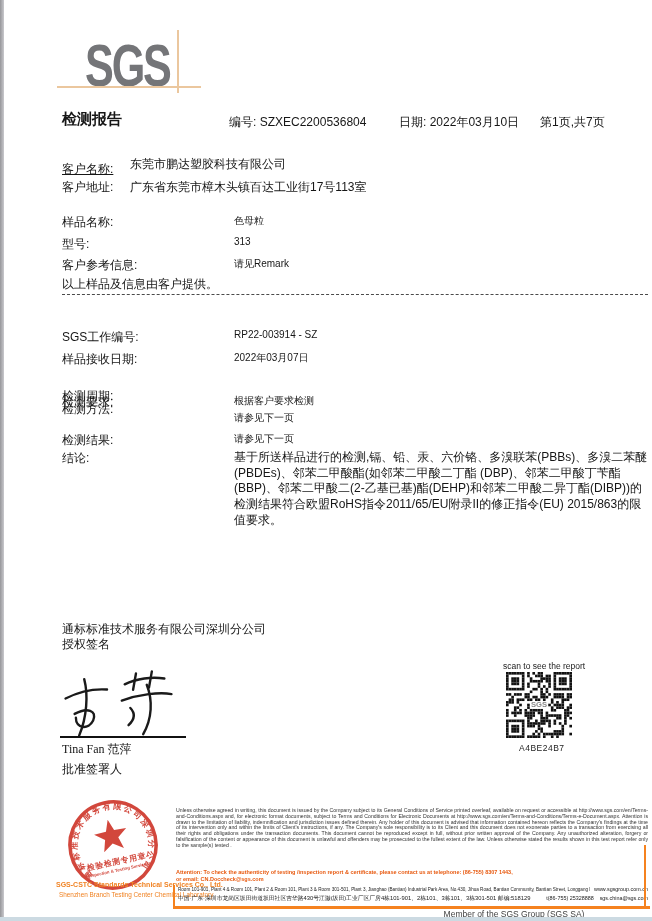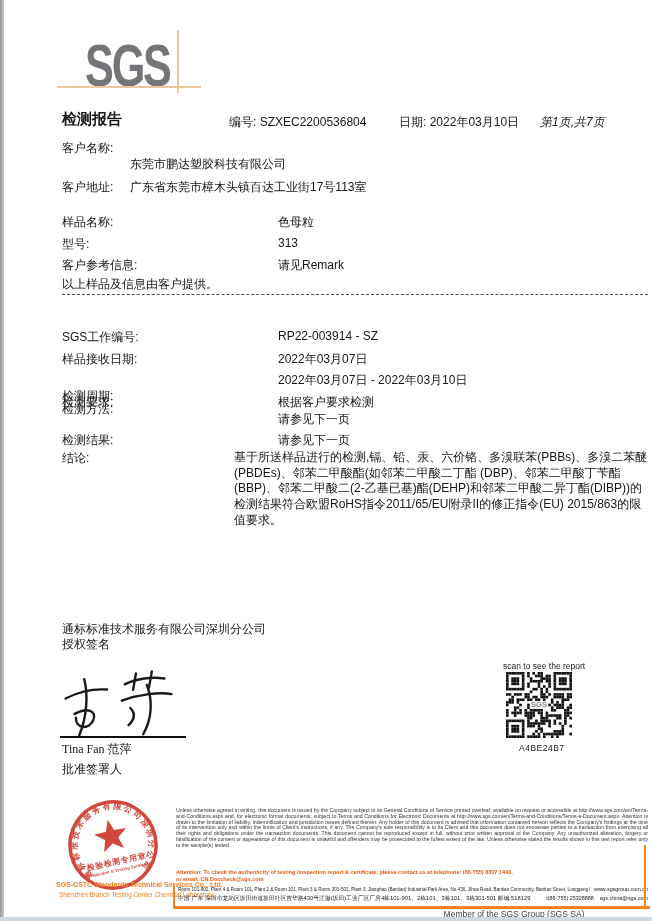--- a/index.html
+++ b/index.html
@@ -18,21 +18,21 @@
   .logo { position:absolute; left:85px; top:36px; font-size:60px; font-weight:bold;
     color:#747578; letter-spacing:-3px; line-height:1;
     transform:scaleX(.72); transform-origin:left top; }
   .logo-hline { position:absolute; left:57px; top:86px; width:144px; height:2px; background:#ebc79e; }
   .logo-vline { position:absolute; left:177px; top:30px; width:2px; height:63px; background:#ebc79e; }
   .report-title { position:absolute; left:62px; top:110px; font-size:15px; font-weight:bold; }
   .hdr { font-size:12px; }
 
   .lbl { position:absolute; left:62px; font-size:12px; }
   .val130 { position:absolute; left:130px; font-size:12px; }
-  .val234 { position:absolute; left:234px; font-size:12px;margin-left:44px; }
+  .val234 { position:absolute; left:234px; font-size:10px; }
 
   .divider { position:absolute; left:62px; top:294px; width:586px; height:0;
     border-top:1.5px dashed #4a4a4a; }
 
   .conclusion { position:absolute; left:234px; top:450px; width:416px;
     font-size:12px; line-height:15.7px; white-space:normal; }
 
   .sig-line { position:absolute; left:60px; top:736px; width:126px; height:2px; background:#111; }
 
   
@@ -73,43 +73,42 @@
 
   <div class="report-title">检测报告</div>
   <div class="abs hdr" style="left:229px; top:114px;">
     <span>编号:</span>
     <span>SZXEC2200536804</span>
   </div>
   <div class="abs hdr" style="left:399px; top:114px;">
     <span>日期:</span>
     <span>2022年03月10日</span>
   </div>
-  <div class="abs hdr" style="left:540px; top:114px;font-style:italic;">第1页,共7页</div>
-
-  <div class="lbl" style="top:140px;">客户名称:</div>
+  <div class="abs hdr" style="left:540px; top:114px;">第1页,共7页</div>
+
+  <div class="lbl" style="top:161px;text-decoration:underline;">客户名称:</div>
   <div class="val130" style="top:156px;">东莞市鹏达塑胶科技有限公司</div>
   <div class="lbl" style="top:179px;">客户地址:</div>
   <div class="val130" style="top:179px;">广东省东莞市樟木头镇百达工业街17号113室</div>
 
   <div class="lbl" style="top:214px;">样品名称:</div>
   <div class="val234" style="top:214px;">色母粒</div>
   <div class="lbl" style="top:236px;">型号:</div>
   <div class="val234" style="top:236px;">313</div>
   <div class="lbl" style="top:257px;">客户参考信息:</div>
   <div class="val234" style="top:257px;">请见Remark</div>
   <div class="lbl" style="top:276px;">以上样品及信息由客户提供。</div>
 
   <div class="divider"></div>
 
   <div class="lbl" style="top:329px;">SGS工作编号:</div>
   <div class="val234" style="top:329px;">RP22-003914 - SZ</div>
   <div class="lbl" style="top:351px;">样品接收日期:</div>
   <div class="val234" style="top:351px;">2022年03月07日</div>
   <div class="lbl" style="top:372px;margin-top:16px;">检测周期:</div>
-  <div class="val234" style="top:372px;">2022年03月07日 - 2022年03月10日</div>
   <div class="lbl" style="top:394px;">检测要求:</div>
   <div class="val234" style="top:394px;">根据客户要求检测</div>
   <div class="lbl" style="top:401px;">检测方法:</div>
   <div class="val234" style="top:411px;">请参见下一页</div>
   <div class="lbl" style="top:432px;">检测结果:</div>
   <div class="val234" style="top:432px;">请参见下一页</div>
 
   <div class="lbl" style="top:450px;">结论:</div>
   <div class="conclusion">基于所送样品进行的检测,镉、铅、汞、六价铬、多溴联苯(PBBs)、多溴二苯醚(PBDEs)、邻苯二甲酸酯(如邻苯二甲酸二丁酯 (DBP)、邻苯二甲酸丁苄酯(BBP)、邻苯二甲酸二(2-乙基已基)酯(DEHP)和邻苯二甲酸二异丁酯(DIBP))的检测结果符合欧盟RoHS指令2011/65/EU附录II的修正指令(EU) 2015/863的限值要求。</div>
 

